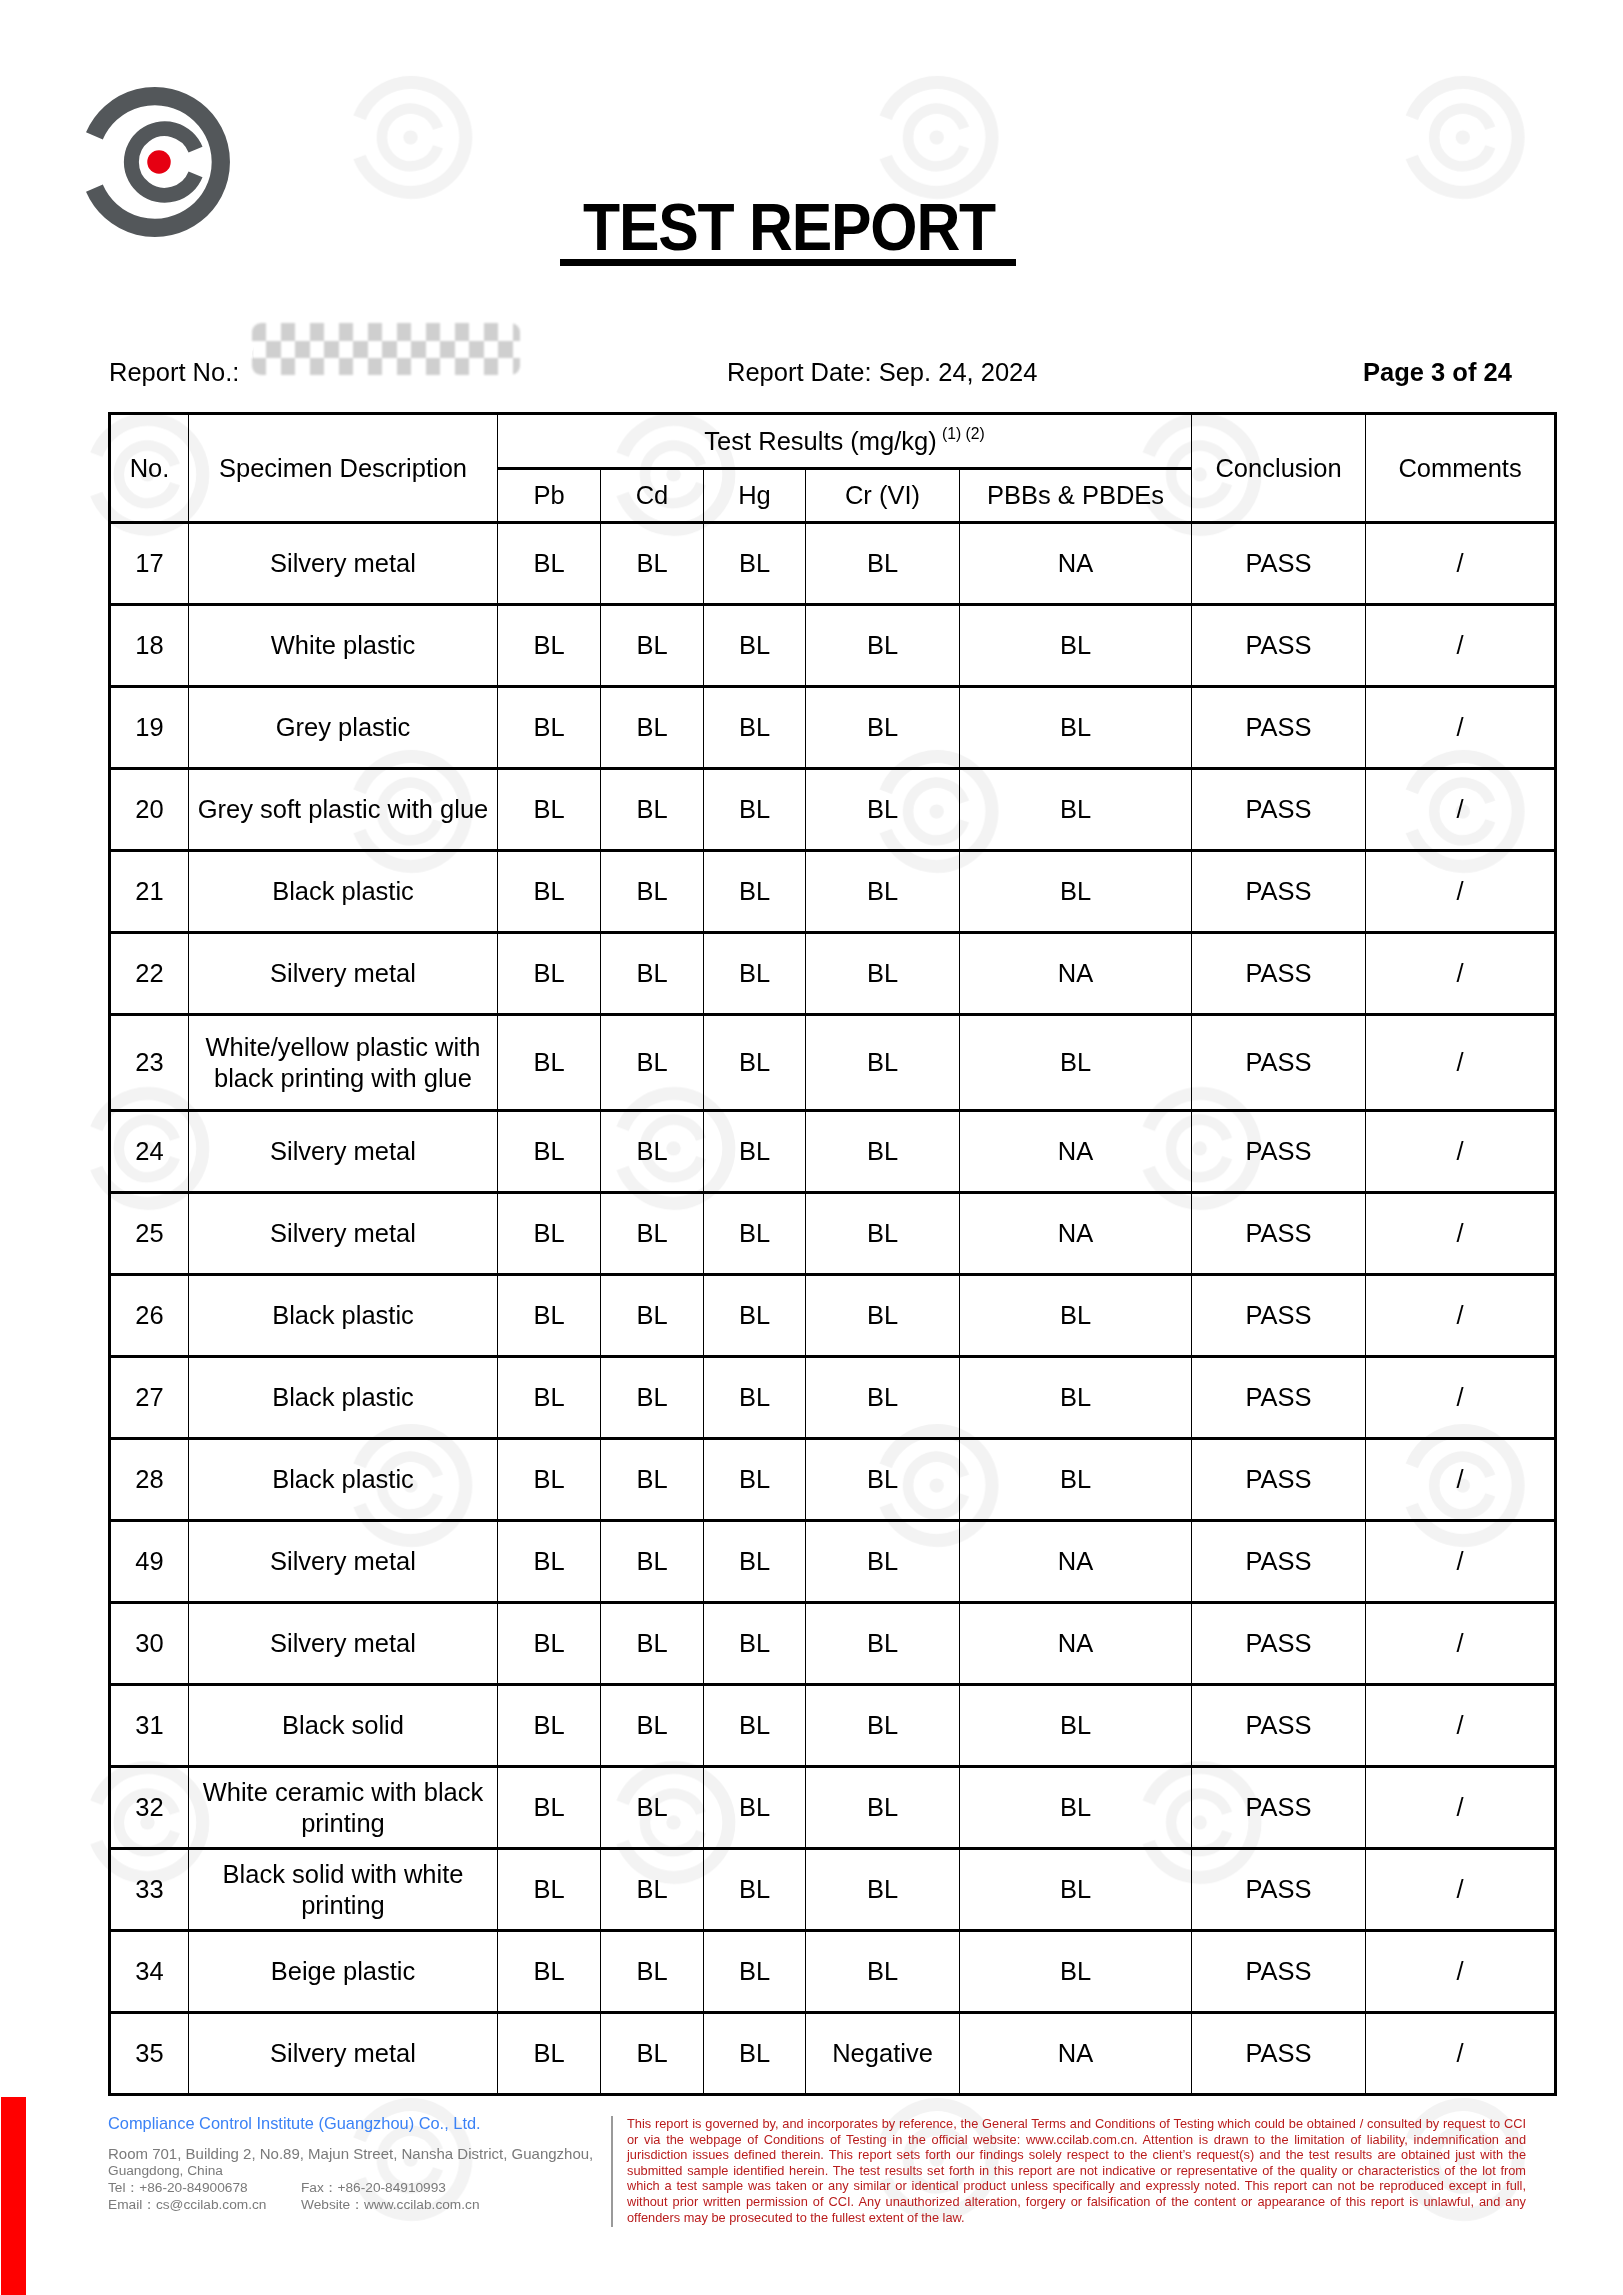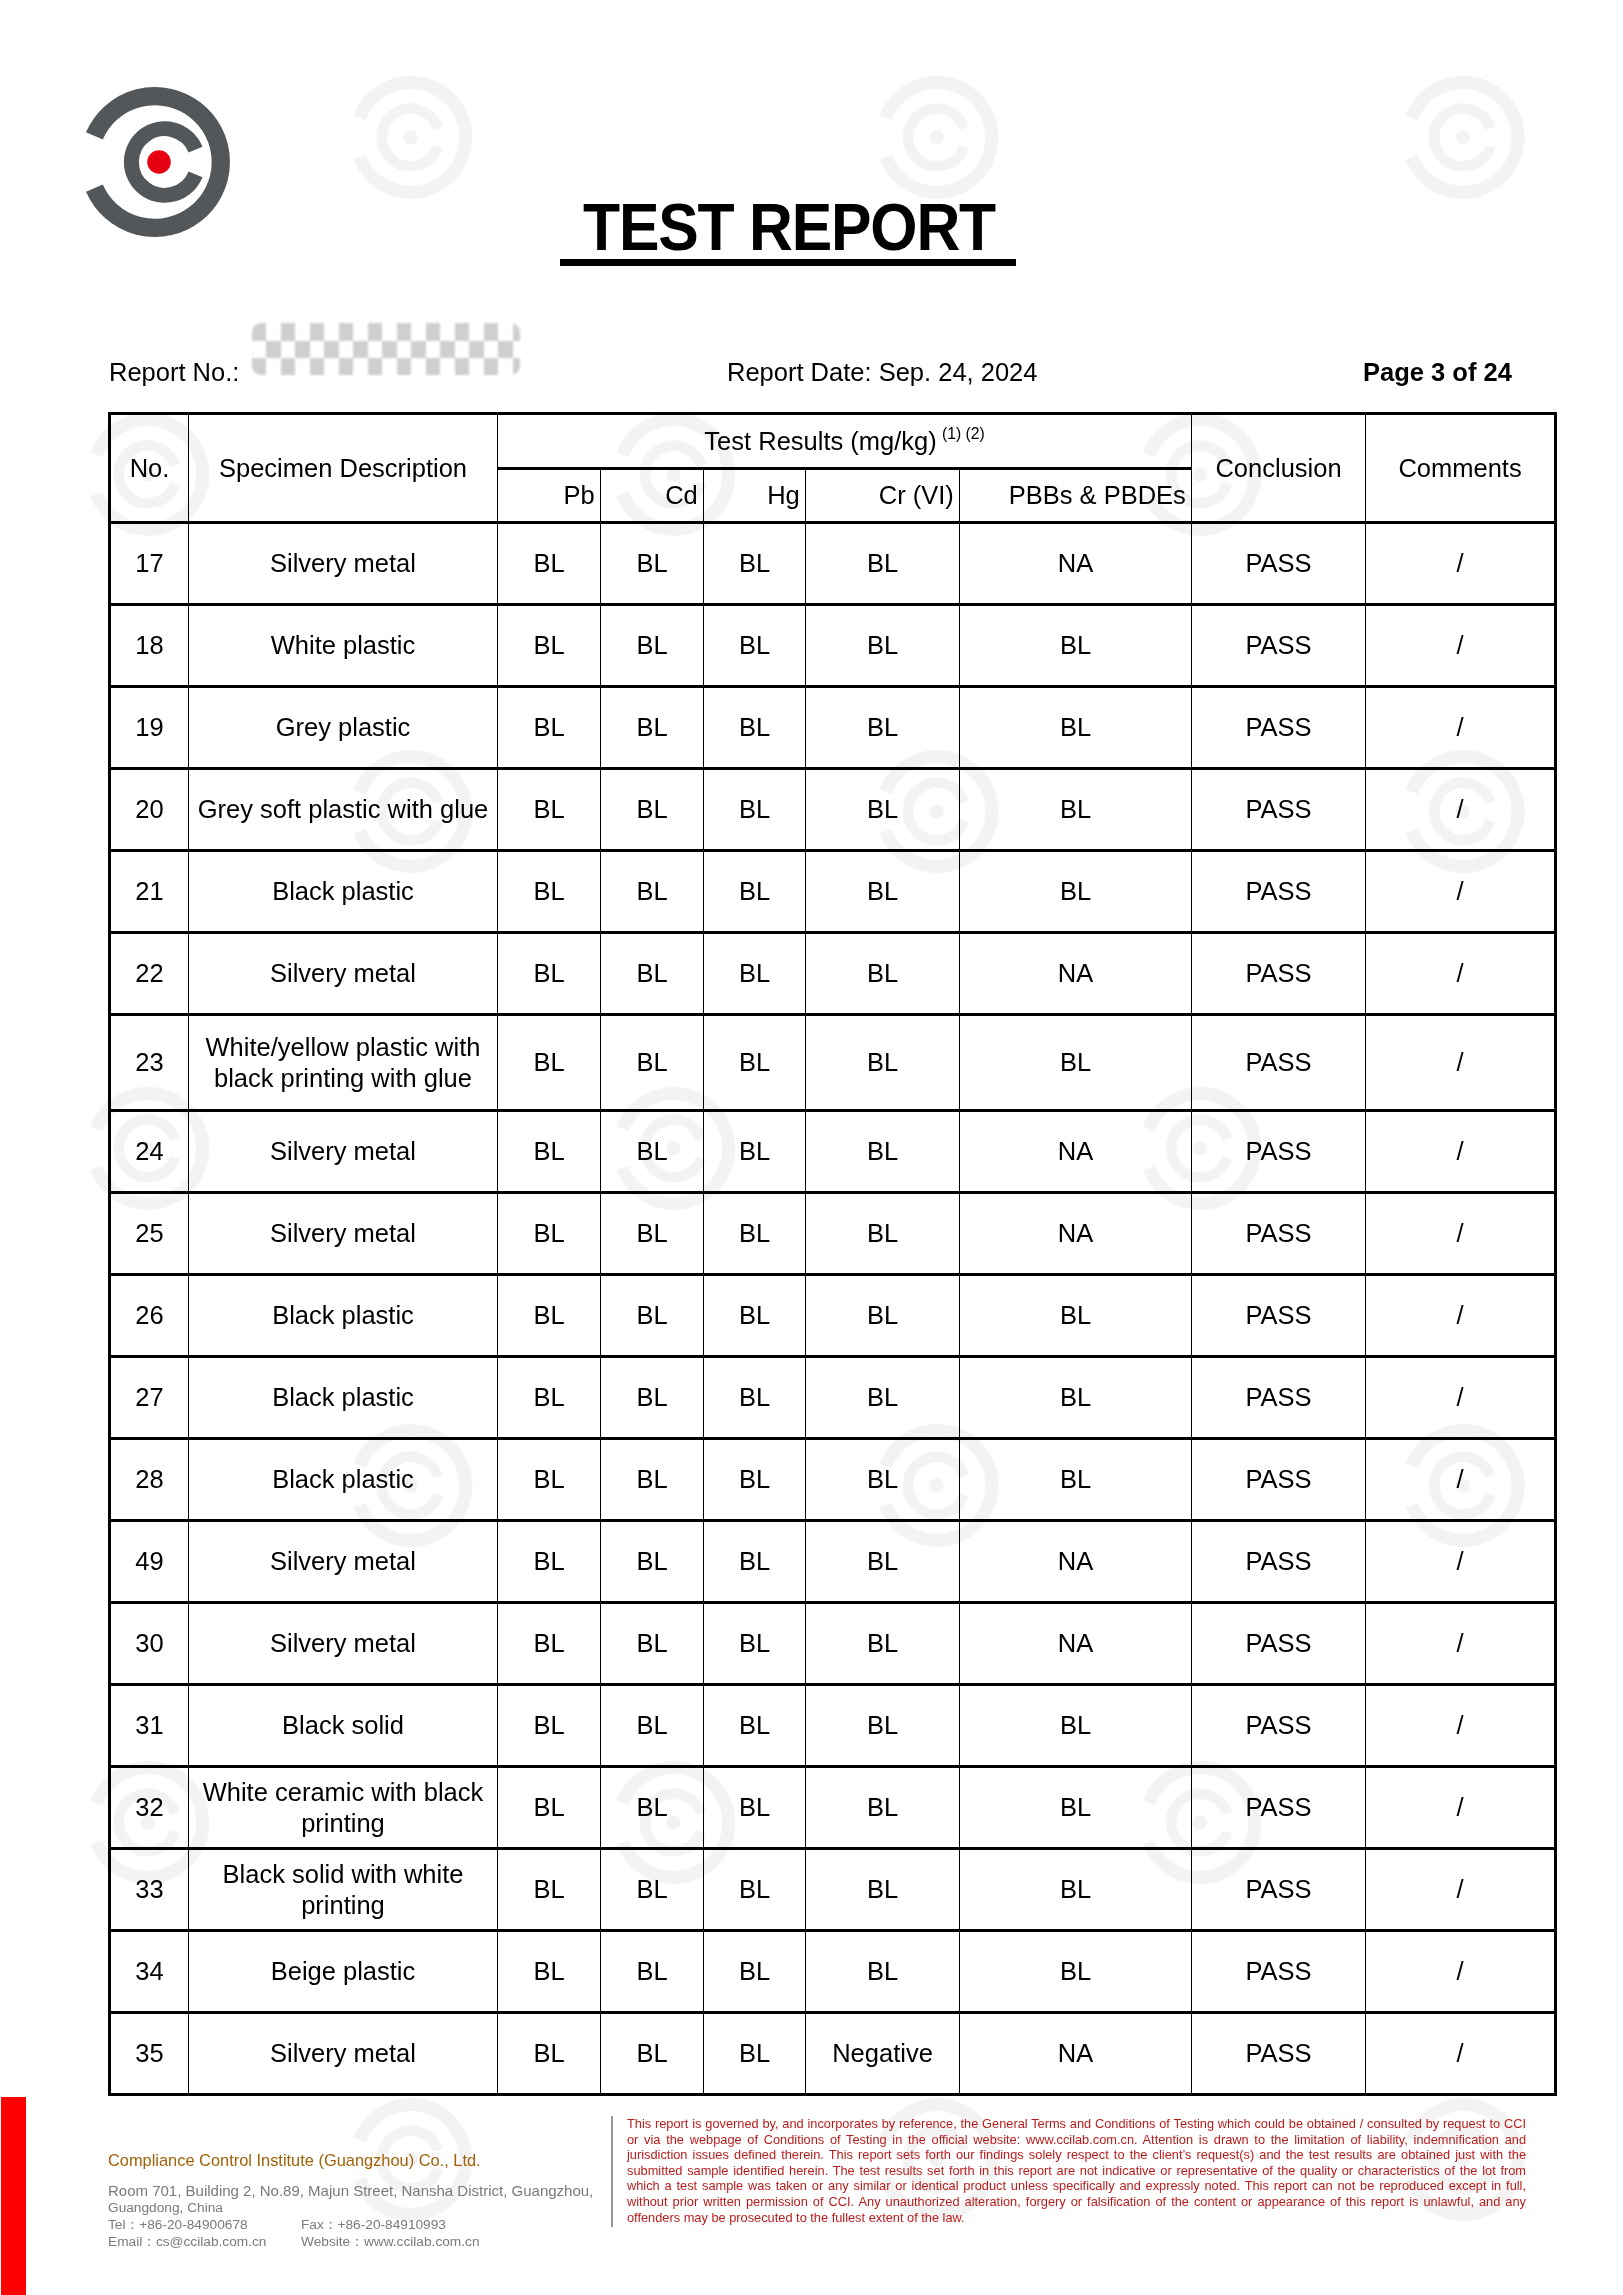--- a/index.html
+++ b/index.html
@@ -43,30 +43,30 @@
   table.results {
     position: absolute; left: 108px; top: 412px; width: 1446px;
     border-collapse: collapse; table-layout: fixed; z-index: 2;
     font-size: 25.5px; background: transparent;
   }
   table.results td, table.results th {
     border: 1.3px solid #000; text-align: center; vertical-align: middle;
     font-weight: normal; line-height: 31px; padding: 0 5.2px;
   }
   table.results tr.hdr-top th { height: 55px; }
-  table.results tr.hdr-bot th { height: 54px; text-align: right; }
+  table.results tr.hdr-bot th { height: 54px; }
   table.results tr.hdr-bot th { border-top-width: 3.3px; }
   table.results tbody tr td { height: 82px; }
   table.results tbody tr.tall td { height: 96px; }
   table.results tbody tr td { border-top-width: 3.3px; }
   table.results { border: 3.3px solid #000; }
   sup.fn { font-size: 15.7px; vertical-align: 10.5px; line-height: 0; margin-left: 5.2px; }
 
   .footer-left { position: absolute; left: 108px; top: 2112px; z-index: 2; }
-  .footer-company { font-size: 16.4px; line-height: 22px; color: #a16207; white-space: nowrap; margin-top: 37px; }
+  .footer-company { font-size: 16.4px; line-height: 22px; color: #3b82f6; white-space: nowrap; }
   .footer-addr { margin-top: 10.5px; font-size: 15px; line-height: 17px; color: #7a7a7a; white-space: nowrap; }
   .footer-contact { font-size: 13.7px; line-height: 17px; color: #7a7a7a; white-space: nowrap; }
   .footer-contact span { display: inline-block; }
   .footer-contact .c1 { width: 193px; }
   .footer-sep { position: absolute; left: 611px; top: 2116px; width: 2px; height: 111px; background: #9a9a9a; z-index: 2; }
   .footer-disclaimer {
     position: absolute; left: 627px; top: 2116px; width: 899px; z-index: 2;
     font-size: 12.8px; line-height: 15.6px; color: #b91c1c; text-align: justify;
   }
   .red-bar { position: absolute; left: 1.3px; top: 2097px; width: 25px; height: 198px; background: #ff0000; z-index: 2; }

